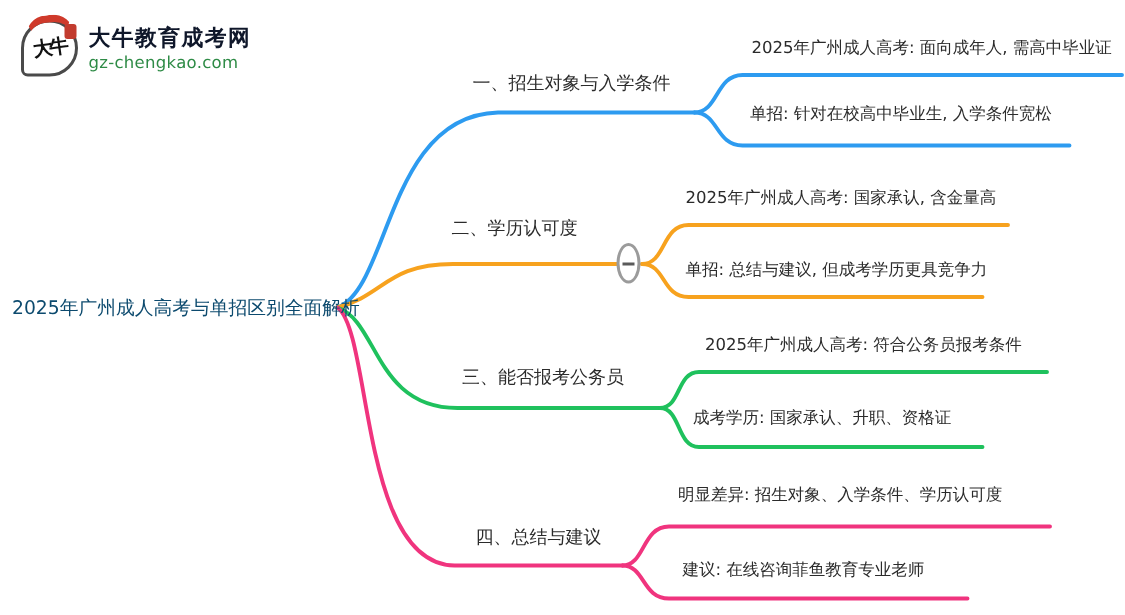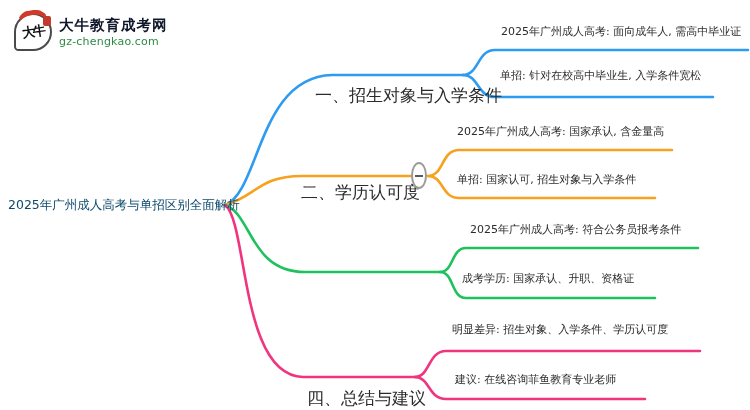--- a/index.html
+++ b/index.html
@@ -3,21 +3,21 @@
 <meta charset="utf-8">
 <style>
   html,body{margin:0;padding:0;background:#ffffff;}
   #stage{
     position:relative;width:750px;height:410px;background:#ffffff;overflow:hidden;
     font-family:"DejaVu Sans","Liberation Sans",sans-serif;
   }
   #lines{position:absolute;left:0;top:0;pointer-events:none;}
   .node{position:absolute;white-space:nowrap;color:#2b2b2b;z-index:2;line-height:16px;}
   .topic{font-size:12.5px;color:#0c4a6e;}
-  .blabel{font-size:17px;margin-top:40px;}
+  .blabel{font-size:12px;}
   .child{font-size:11px;}
   
   .logo{position:absolute;left:14px;top:13px;display:flex;align-items:center;z-index:3;}
   .logo-badge{position:relative;width:34px;height:34px;border:2px solid #4a4a4a;border-radius:50% 50% 50% 12%;
     background:#fff;display:flex;align-items:center;justify-content:center;}
   .logo-badge .cn{font-size:13px;font-weight:bold;color:#111;transform:rotate(-8deg);letter-spacing:-2px;}
   .logo-arc{position:absolute;left:1px;top:-5px;width:28px;height:14px;border-radius:14px 14px 0 0;
     border-top:5px solid #cf3a2b;border-left:2px solid transparent;border-right:2px solid transparent;transform:rotate(-6deg);}
   .logo-seal{position:absolute;right:-1px;top:1px;width:8px;height:10px;background:#c23b2e;border-radius:2px;}
   .logo-text{margin-left:7px;display:flex;flex-direction:column;}
@@ -66,31 +66,32 @@
     <div class="logo-text">
       <span class="logo-title" style="color:#0f172a;">大牛教育成考网</span>
       <span class="logo-url" style="color:#2E8B46;">gz-chengkao.com</span>
     </div>
   </div>
 
   <div class="node topic" style="left:8px;top:197px;">2025年广州成人高考与单招区别全面解析</div>
 
   <div class="node blabel" style="left:315px;top:47px;">一、招生对象与入学条件</div>
   <div class="node blabel" style="left:301px;top:144px;text-align:center;">二、学历认可度</div>
-  <div class="node blabel" style="left:307px;top:350px;">四、总结与建议</div>
+  <div class="node blabel" style="left:308px;top:243px;">三、能否报考公务员</div>
+  <div class="node blabel" style="left:317px;top:350px;">四、总结与建议</div>
 
   <div class="collapse-btn">
     <div class="minus-bar"></div>
   </div>
 
   <div class="node child" style="left:501px;top:24px;">2025年广州成人高考: 面向成年人, 需高中毕业证</div>
   <div class="node child" style="left:500px;top:68px;">单招: 针对在校高中毕业生, 入学条件宽松</div>
 
   <div class="node child" style="left:457px;top:124px;">2025年广州成人高考: 国家承认, 含金量高</div>
-  <div class="node child" style="left:457px;top:172px;">单招: 国家认可, 招生对象与入学条件</div>
+  <div class="node child" style="left:457px;top:172px;">单招: 总结与建议, 但成考学历更具竞争力</div>
 
   <div class="node child" style="left:470px;top:222px;">2025年广州成人高考: 符合公务员报考条件</div>
   <div class="node child" style="left:462px;top:271px;">成考学历: 国家承认、升职、资格证</div>
 
   <div class="node child" style="left:452px;top:322px;">明显差异: 招生对象、入学条件、学历认可度</div>
   <div class="node child" style="left:455px;top:372px;">建议: 在线咨询菲鱼教育专业老师</div>
 
 </div>
 
 </body></html>

